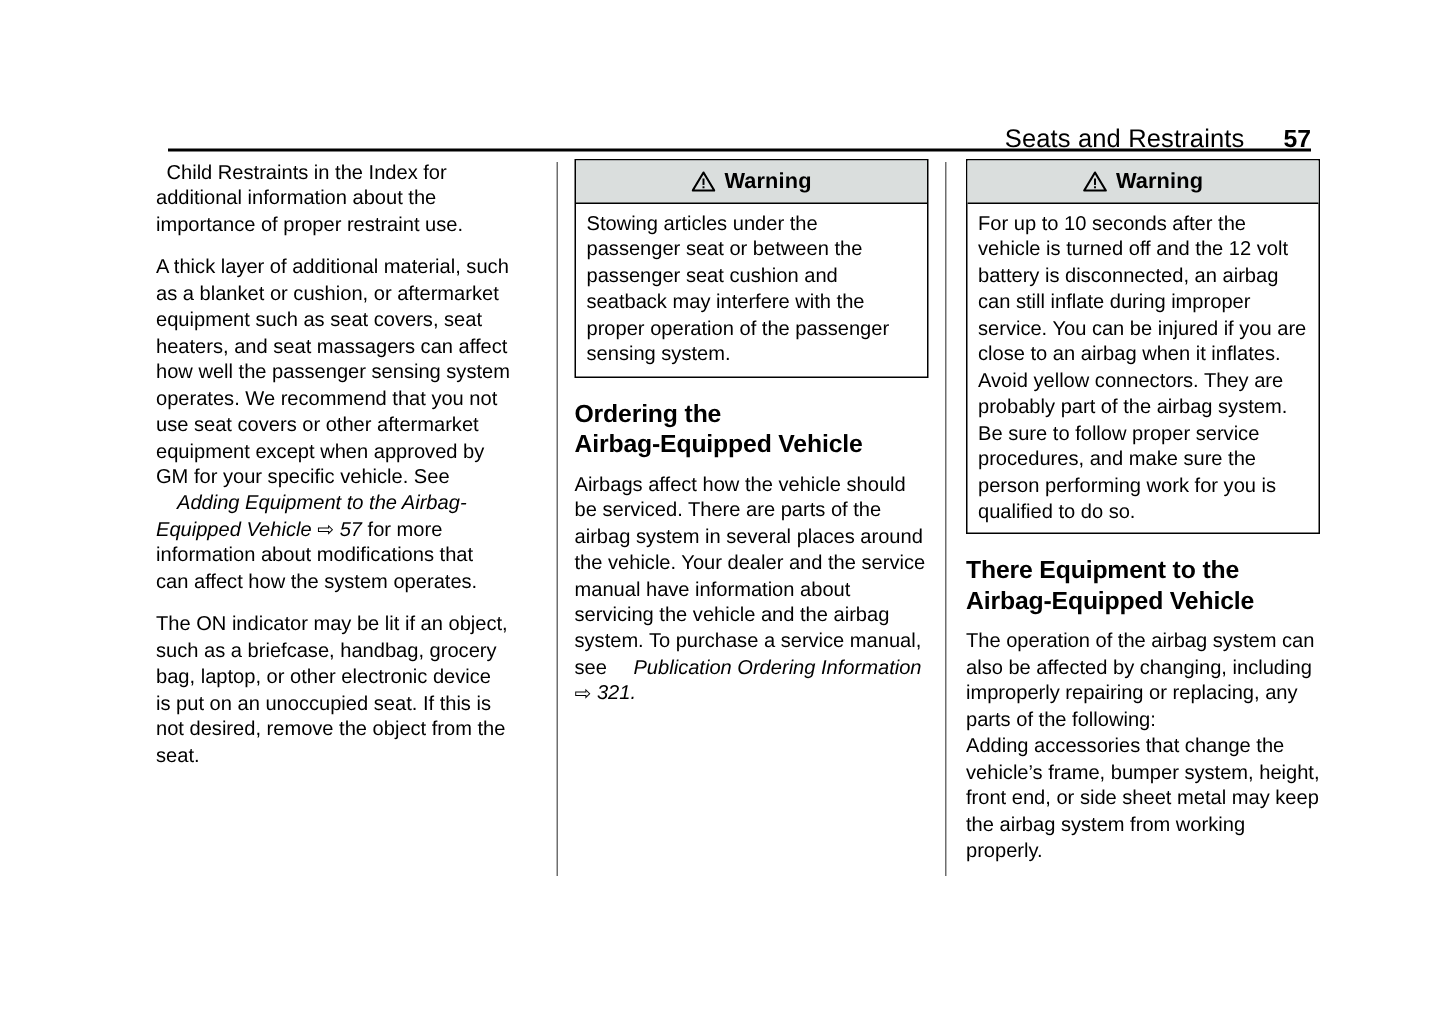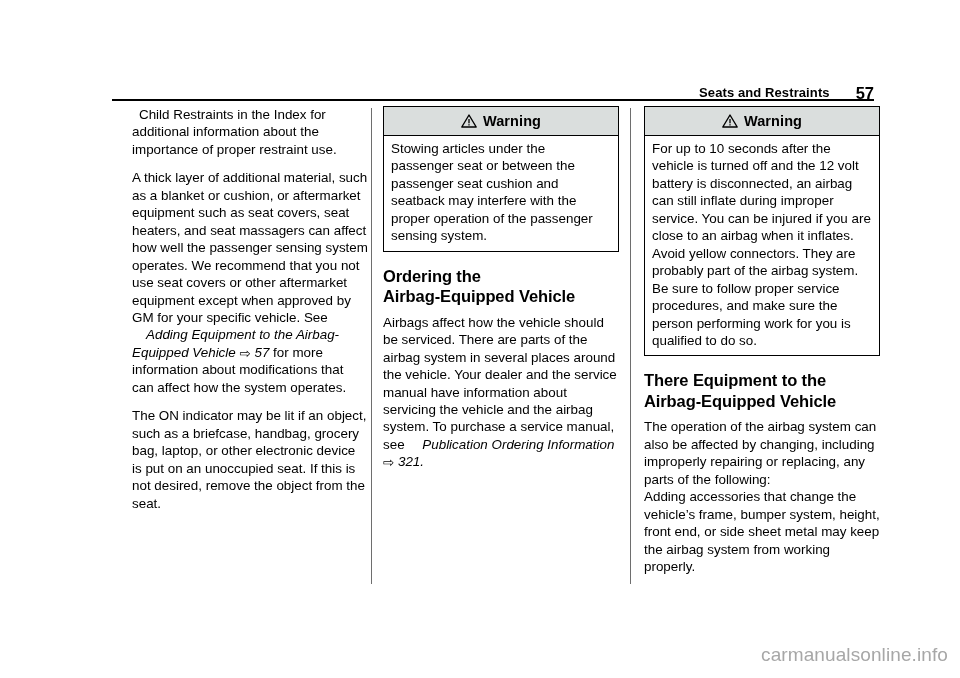--- a/index.html
+++ b/index.html
@@ -28,22 +28,22 @@
     position: absolute;
     left: 112px;
     top: 78px;
     width: 762px;
     height: 24px;
     display: flex;
     align-items: flex-end;
     justify-content: flex-end;
   }
   .header-title {
-    font-size: 13px;
-    font-weight: bold;
+    font-size: 17px;
+    font-weight: normal;
     letter-spacing: 0.1px;
     line-height: 18px;
   }
   .header-pagenum {
     font-size: 16.5px;
     font-weight: bold;
     line-height: 18px;
     margin-left: 26px;
   }
   .header-rule {
@@ -65,21 +65,21 @@
   }
   .col-divider.d1 { left: 371px; }
   .col-divider.d2 { left: 630px; }
 
   
   .column {
     position: absolute;
     top: 106px;
     width: 236px;
   }
-  .col1 { left: 132px; }
+  .col1 { left: 104px; }
   .col2 { left: 383px; }
   .col3 { left: 644px; }
 
   p.body {
     margin: 0 0 11px 0;
     font-size: 13.4px;
     line-height: 17.45px;
     text-align: left;
   }
   p.body.tight { margin-bottom: 0; }
@@ -220,15 +220,14 @@
 
     <h2 class="section-title">
       <span>There Equipment to the</span><br>
       <span>Airbag-Equipped Vehicle</span>
     </h2>
 
     <p class="body tight">The operation of the airbag system can also be affected by changing, including improperly repairing or replacing, any parts of the following:</p>
     <p class="body">Adding accessories that change the vehicle’s frame, bumper system, height, front end, or side sheet metal may keep the airbag system from working properly.</p>
   </div>
 
-  <div class="watermark">carmanualsonline.info</div>
 
 </div>
 
 </body></html>

